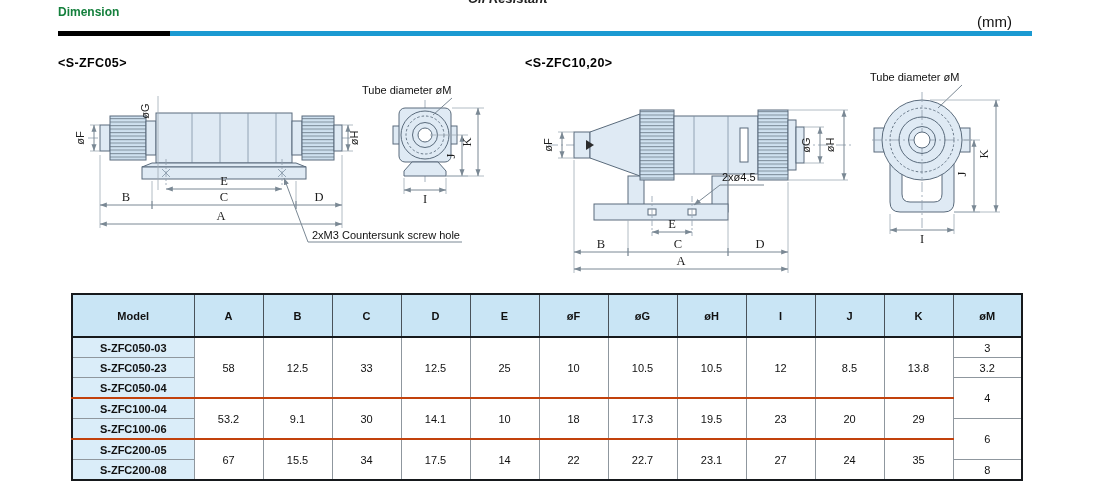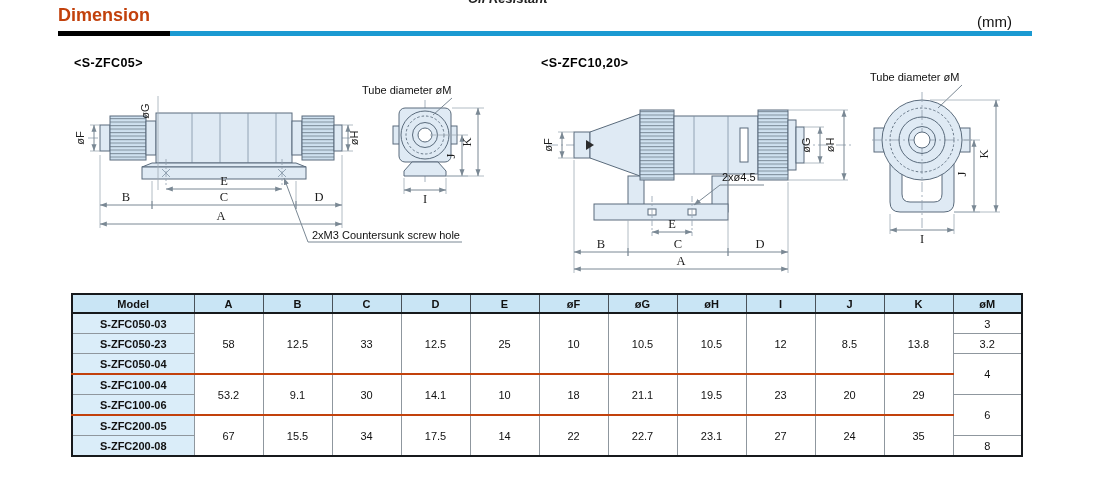--- a/index.html
+++ b/index.html
@@ -1,24 +1,24 @@
 <!DOCTYPE html>
 <html><head>
 <meta charset="utf-8">
 <style>
   html,body{margin:0;padding:0;background:#fff;}
   .page{position:relative;width:1097px;height:488px;background:#ffffff;overflow:hidden;
         font-family:"Liberation Sans",sans-serif;color:#111;}
   .cropped-top{position:absolute;left:468px;top:0;height:7px;width:120px;overflow:hidden;}
   .cropped-top span{display:block;margin-top:-9px;font-size:13px;font-weight:bold;font-style:italic;color:#222;}
-  .page-title{position:absolute;left:58px;top:5px;font-size:18px;font-weight:bold;color:#c2410c;}
+  .page-title{position:absolute;left:58px;top:5px;font-size:12px;font-weight:bold;color:#15803d;}
   .rule{position:absolute;left:58px;top:31px;width:974px;height:5px;background:#1b9ad2;}
   .rule .black{position:absolute;left:0;top:0;width:112px;height:5px;background:#000;}
   .unit{position:absolute;left:912px;top:13px;width:100px;text-align:right;font-size:15px;color:#111;}
-  .dtitle{position:absolute;top:56px;font-size:12.5px;font-weight:bold;letter-spacing:.4px;color:#000;margin-left:16px;}
+  .dtitle{position:absolute;top:56px;font-size:12.5px;font-weight:bold;letter-spacing:.4px;color:#000;}
   .dtitle.left{left:58px;} .dtitle.right{left:525px;}
   svg.draw{position:absolute;left:0;top:48px;}
 
   
   .part{fill:#dfeaf4;stroke:#5a6b7c;stroke-width:1;}
   .partw{fill:#ffffff;stroke:#5a6b7c;stroke-width:1;}
   .rib{fill:url(#ribs);stroke:#5a6b7c;stroke-width:1;}
   .seam{stroke:#7f93a5;stroke-width:.8;fill:none;}
   .dim{stroke:#7a8894;stroke-width:1;fill:none;}
   .ext{stroke:#a0abb5;stroke-width:.8;fill:none;}
@@ -27,21 +27,21 @@
   .ring{fill:none;stroke:#5a6b7c;stroke-width:1;}
   .ringd{fill:none;stroke:#5a6b7c;stroke-width:.9;stroke-dasharray:2.5 2;}
   .dimtxt{font-family:"Liberation Serif",serif;font-size:12.5px;fill:#1c1c1c;text-anchor:middle;}
   .rotlbl{font-family:"Liberation Sans",sans-serif;font-size:11px;fill:#1c1c1c;text-anchor:middle;}
   .note{font-family:"Liberation Sans",sans-serif;font-size:11px;fill:#111;}
 
   
   .dimtable{position:absolute;left:71px;top:293px;border-collapse:collapse;table-layout:fixed;
             text-align:center;font-size:11px;border:2px solid #16191c;}
   .dimtable th{background:#c9e5f5;border:1px solid #49525a;border-bottom:2px solid #16191c;
-               height:17px;font-weight:bold;font-size:11px;padding:0;}
+               height:17px;font-weight:bold;font-size:11px;padding:12px;}
   .dimtable td{border:1px solid #8f979e;height:19px;background:#fff;padding:0;font-size:11px;}
   .dimtable td.model{background:#daedf9;font-weight:bold;}
   .dimtable tr.gsep td{border-top:2px solid #c2410c;}
 </style>
 </head>
 <body>
 
 <div class="page">
 
   <div class="cropped-top">
@@ -264,21 +264,21 @@
         <td rowspan="2">4</td>
       </tr>
       <tr class="gsep">
         <td class="model">S-ZFC100-04</td>
         <td rowspan="2">53.2</td>
         <td rowspan="2">9.1</td>
         <td rowspan="2">30</td>
         <td rowspan="2">14.1</td>
         <td rowspan="2">10</td>
         <td rowspan="2">18</td>
-        <td rowspan="2">21.1</td>
+        <td rowspan="2">17.3</td>
         <td rowspan="2">19.5</td>
         <td rowspan="2">23</td>
         <td rowspan="2">20</td>
         <td rowspan="2">29</td>
       </tr>
       <tr>
         <td class="model">S-ZFC100-06</td>
         <td rowspan="2">6</td>
       </tr>
       <tr class="gsep">

